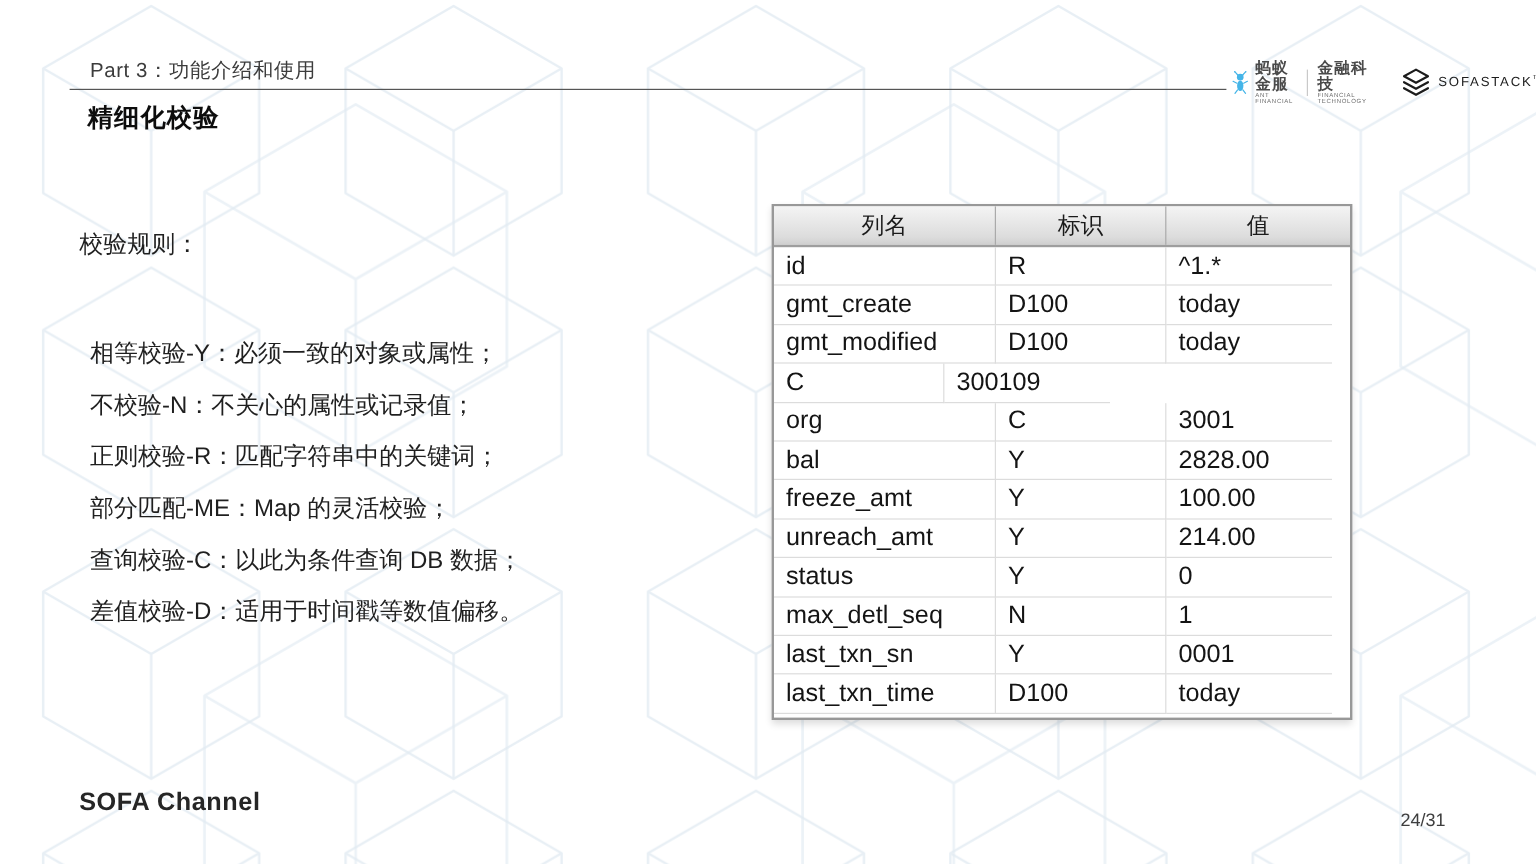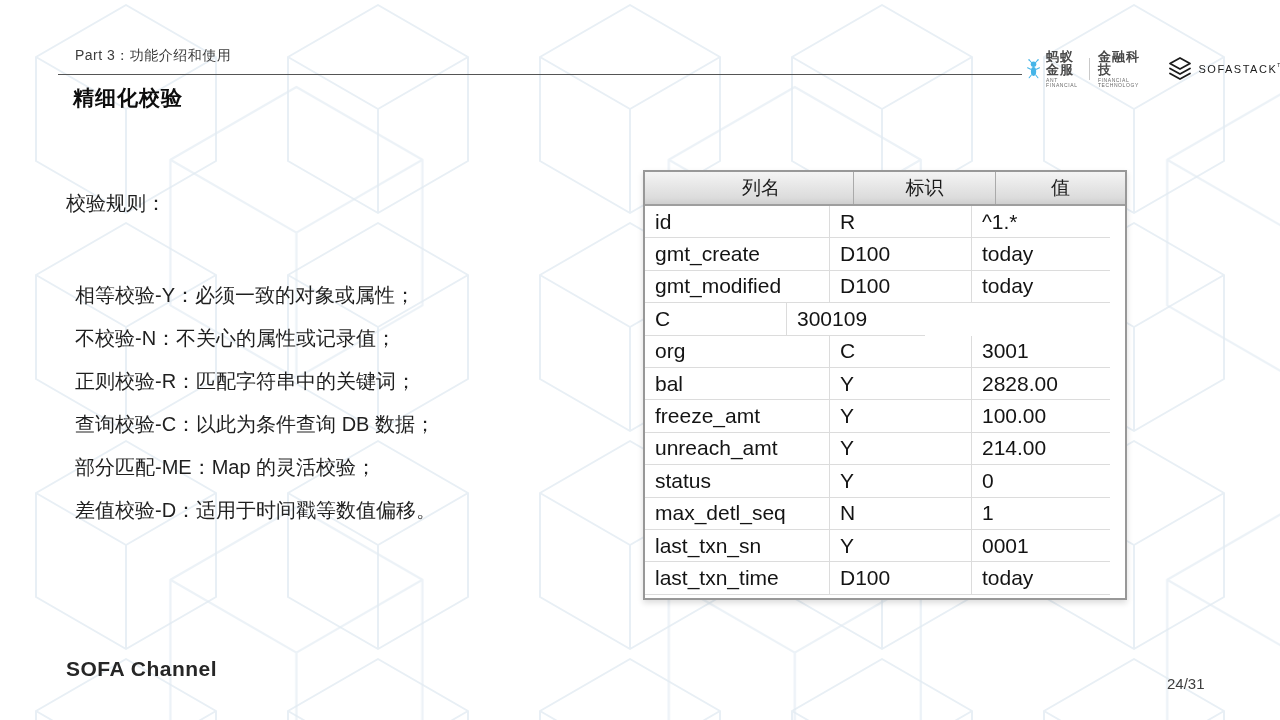--- a/index.html
+++ b/index.html
@@ -4,40 +4,39 @@
 <style>
   html,body{margin:0;padding:0;background:#888;}
   .slide{
     position:relative;width:1280px;height:720px;background:#ffffff;
     overflow:hidden;font-family:"Liberation Sans","DejaVu Sans",sans-serif;
     margin:0 auto;
   }
   .bg{position:absolute;left:0;top:0;width:1280px;height:720px;}
 
   
-  .kicker{position:absolute;left:75px;top:47px;font-size:14px;color:#3c3c3c;letter-spacing:.5px;}
+  .kicker{position:absolute;left:75px;top:47px;font-size:17px;color:#3c3c3c;letter-spacing:.5px;}
   .header-rule{position:absolute;left:58px;top:74px;width:964px;height:0;border-top:1.5px solid #555;}
   .page-title{position:absolute;left:73px;top:84px;font-size:21px;font-weight:700;color:#0d0d0d;letter-spacing:1px;}
 
   
   .rules-heading{position:absolute;left:66px;top:190px;font-size:20px;color:#1f1f1f;}
   .rules-list{position:absolute;left:75px;top:274px;font-size:20px;color:#1f1f1f;}
   .rule-line{height:43px;line-height:43px;white-space:nowrap;}
 
   
   .table-panel{
     position:absolute;left:643px;top:170px;width:484px;height:430px;
     background:#fff;border:2px solid #989898;box-sizing:border-box;
     box-shadow:0 3px 6px rgba(0,0,0,.14);
   }
   .thead{
     display:flex;height:32px;
     background:linear-gradient(#f4f4f4,#dcdcdc 80%,#cfcfcf);
     border-bottom:2px solid #9e9e9e;
-    padding-left:24px;
   }
   .thcell{
     display:flex;align-items:center;justify-content:center;
     font-size:19px;font-weight:500;color:#1a1a1a;box-sizing:border-box;
   }
   .thcell.h0{width:185px;border-right:1px solid #aaa;}
   .thcell.h1{width:142px;border-right:1px solid #aaa;}
   .thcell.h2{flex:1;}
   .tbody{position:relative;}
   .trow{display:flex;height:32.4px;}
@@ -133,22 +132,22 @@
       <span class="sofa-label">SOFASTACK</span>
         <span class="sofa-tm">TM</span>
     </div>
   </div>
 
   <div class="rules-heading">校验规则：</div>
   <div class="rules-list">
       <div class="rule-line">相等校验-Y：必须一致的对象或属性；</div>
       <div class="rule-line">不校验-N：不关心的属性或记录值；</div>
       <div class="rule-line">正则校验-R：匹配字符串中的关键词；</div>
+      <div class="rule-line">部分匹配-ME：Map 的灵活校验；</div>
       <div class="rule-line">查询校验-C：以此为条件查询 DB 数据；</div>
-      <div class="rule-line">部分匹配-ME：Map 的灵活校验；</div>
       <div class="rule-line">差值校验-D：适用于时间戳等数值偏移。</div>
     </div>
 
   <div class="table-panel">
     <div class="thead">
       <div class="thcell h0">列名</div>
       <div class="thcell h1">标识</div>
       <div class="thcell h2">值</div>
     </div>
     <div class="tbody">

